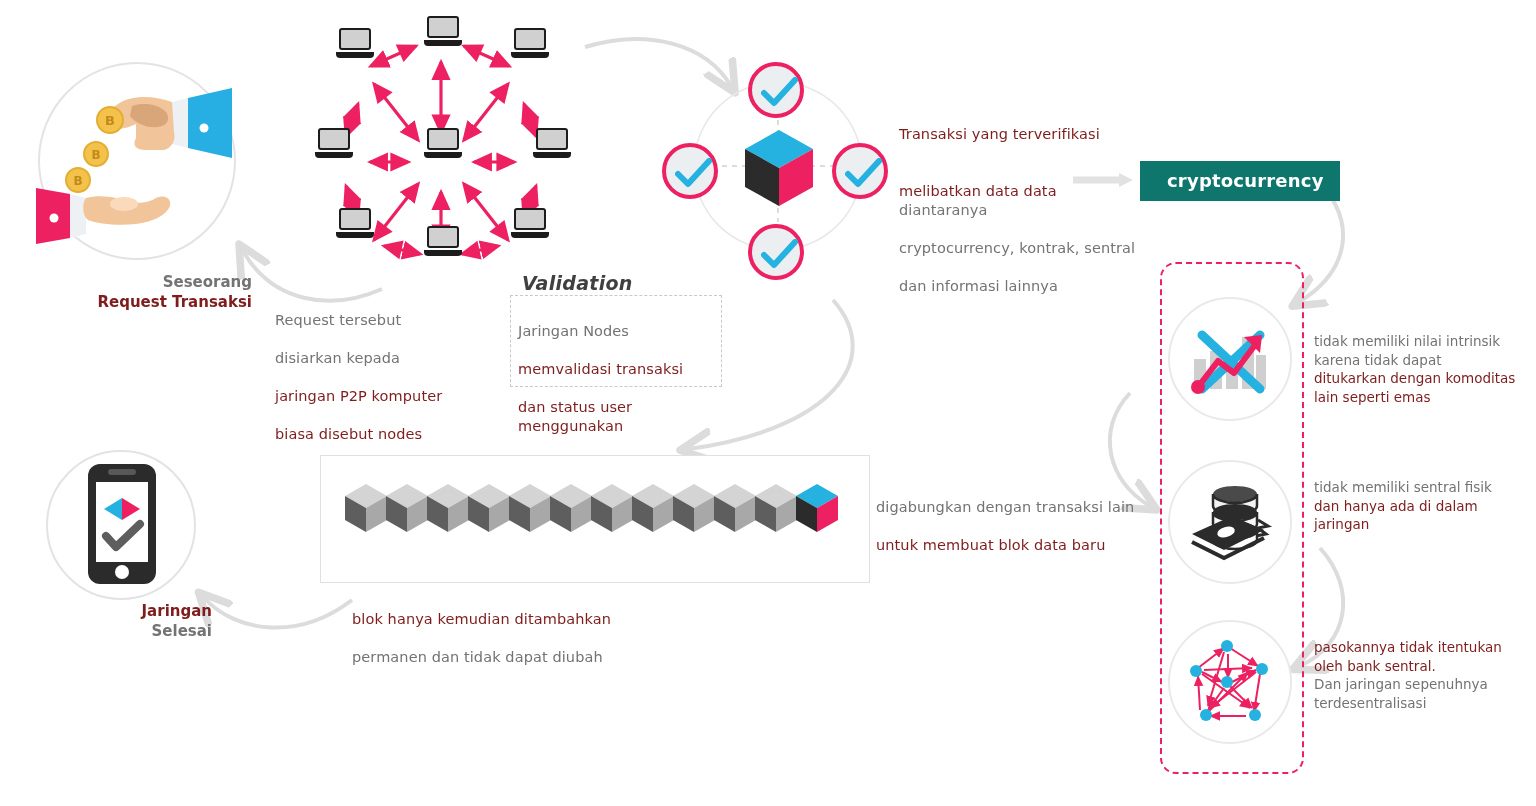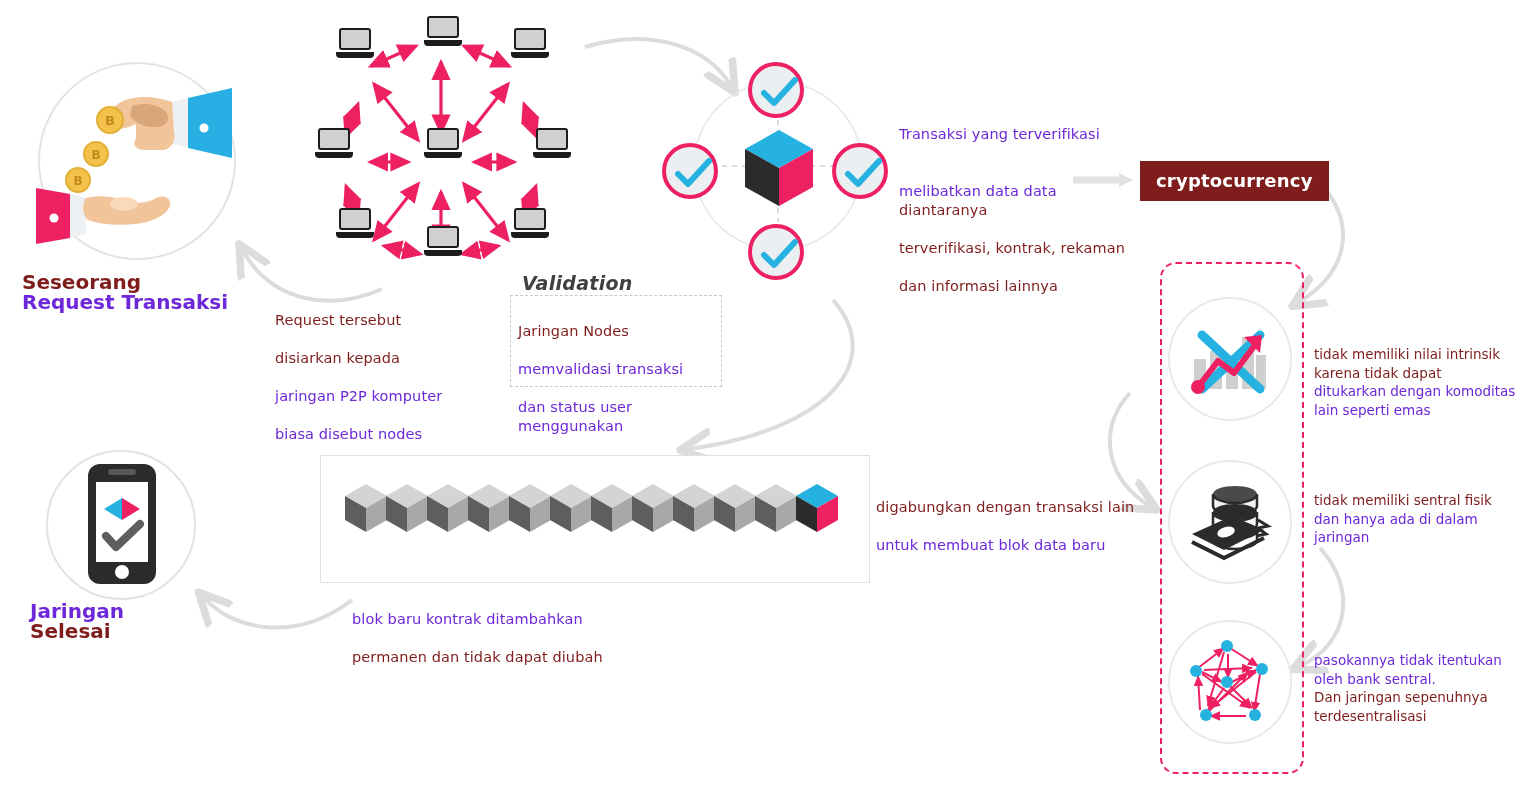--- a/index.html
+++ b/index.html
@@ -3,22 +3,22 @@
 <meta charset="utf-8">
 <style>
   html,body{margin:0;padding:0;background:#ffffff;}
   body{
     width:1536px;height:806px;position:relative;overflow:hidden;
     font-family:"DejaVu Sans","Liberation Sans",sans-serif;
     color:#3a3a3a;
   }
   .abs{position:absolute;}
   .txt{font-size:14.5px;line-height:19px;letter-spacing:.1px;white-space:pre-line;}
-  .pink{color:#6d28d9;}
-  .dark{color:#7f1d1d;}
+  .pink{color:#7f1d1d;}
+  .dark{color:#737373;}
   .circle-frame{
     border-radius:50%;border:2px solid #e3e3e3;background:#fff;
     box-sizing:border-box;
   }
   
   #stage-hands{left:36px;top:62px;width:200px;height:200px;}
   
   .laptop{position:absolute;width:38px;height:30px;}
   .laptop .scr{
     position:absolute;left:3px;top:0;width:32px;height:22px;
@@ -41,36 +41,36 @@
   }
   #validation-title{
     left:522px;top:272px;font-size:19px;font-weight:bold;font-style:italic;
     color:#404040;letter-spacing:.3px;
   }
   #blockchain-box{
     left:320px;top:455px;width:550px;height:128px;
     border:1.5px solid #e0e0e0;box-sizing:border-box;background:#fff;
   }
   #crypto-badge{
-    left:1140px;top:161px;padding:9px 16px 10px 16px;
-    background:#7f1d1d;color:#fff;font-size:18px;font-weight:bold;letter-spacing:.2px;
+    left:1140px;top:161px;padding:9px 16px 10px 27px;
+    background:#0f766e;color:#fff;font-size:18px;font-weight:bold;letter-spacing:.2px;
   }
   #right-panel{
     left:1160px;top:262px;width:144px;height:512px;
     border:2.5px dashed #ED2061;border-radius:16px;box-sizing:border-box;
   }
   .feature-circle{
     position:absolute;left:1168px;width:124px;height:124px;border-radius:50%;
     border:2px solid #e9e9e9;box-sizing:border-box;background:#fff;
   }
-  .caption{font-size:13.5px;line-height:18.5px;margin-top:13px;}
+  .caption{font-size:13.5px;line-height:18.5px;}
   
   #connectors{position:absolute;left:0;top:0;width:1536px;height:806px;pointer-events:none;}
   
-  .lbl-center{text-align:left;font-size:20px;line-height:20px;font-weight:600;}
+  .lbl-center{text-align:right;font-size:15px;line-height:20px;font-weight:600;}
 </style>
 </head>
 <body>
 
 <svg id="connectors">
   <defs>
     <marker id="gar" markerWidth="9" markerHeight="9" refX="6" refY="4.5" orient="auto">
       <path d="M0,0.6 L8,4.5 L0,8.4" fill="none" stroke="#dcdcdc" stroke-width="1.9" stroke-linecap="round" stroke-linejoin="round"></path>
     </marker>
   </defs>
@@ -253,21 +253,21 @@
   <svg width="38" height="32" viewBox="0 0 38 32">
       <path d="M3,16 L13,26 L34,3" fill="none" stroke="#25B2E0" stroke-width="6" stroke-linecap="round" stroke-linejoin="round"></path>
     </svg>
 </div>
 
 <div class="abs txt" style="left:899px;top:106px;width:250px;">
   <div class="pink">Transaksi yang  terverifikasi</div>
   <div>
     <span class="pink">melibatkan data data</span><span class="dark"> diantaranya</span>
   </div>
-  <div class="dark">terverifikasi, kontrak, rekaman</div>
+  <div class="dark">cryptocurrency, kontrak, sentral</div>
   <div class="dark">dan informasi lainnya</div>
 </div>
 
 <div class="abs" style="left:1073px;top:172px;">
   <svg width="62" height="16" viewBox="0 0 62 16">
     <path d="M0,8 L48,8" stroke="#e2e2e2" stroke-width="7"></path>
     <path d="M46,1 L60,8 L46,15 Z" fill="#e2e2e2"></path>
   </svg>
 </div>
 
@@ -343,21 +343,21 @@
     </g>
   </svg>
 </div>
 
 <div class="abs txt" style="left:876px;top:479px;width:270px;">
   <div class="dark">digabungkan dengan transaksi lain</div>
   <div class="pink">untuk membuat blok data baru</div>
 </div>
 
 <div class="abs txt" style="left:352px;top:591px;width:300px;">
-  <div class="pink">blok baru kontrak ditambahkan</div>
+  <div class="pink">blok hanya kemudian ditambahkan</div>
   <div class="dark">permanen dan tidak dapat diubah</div>
 </div>
 
 <div class="abs circle-frame" style="left:46px;top:450px;width:150px;height:150px;"></div>
 
 <div class="abs" style="left:86px;top:462px;">
   <svg width="72" height="124" viewBox="0 0 72 124">
     <rect x="2" y="2" width="68" height="120" rx="12" fill="#2b2b2b"></rect>
     <rect x="16" y="7" width="28" height="6" rx="3" fill="#585858" transform="translate(6,0)"></rect>
     <rect x="10" y="20" width="52" height="80" fill="#fff"></rect>

